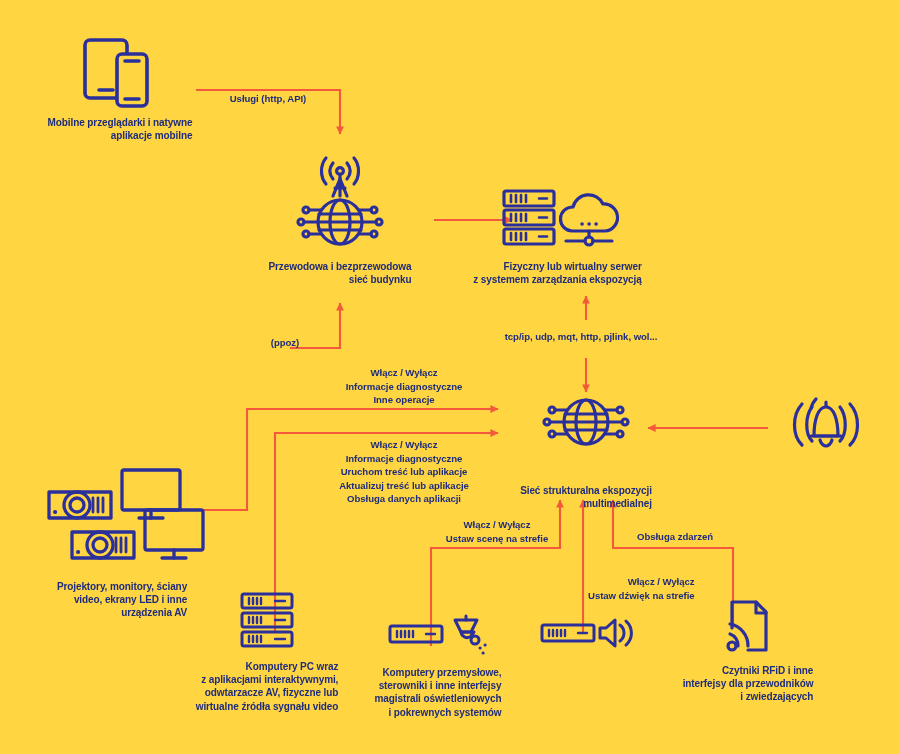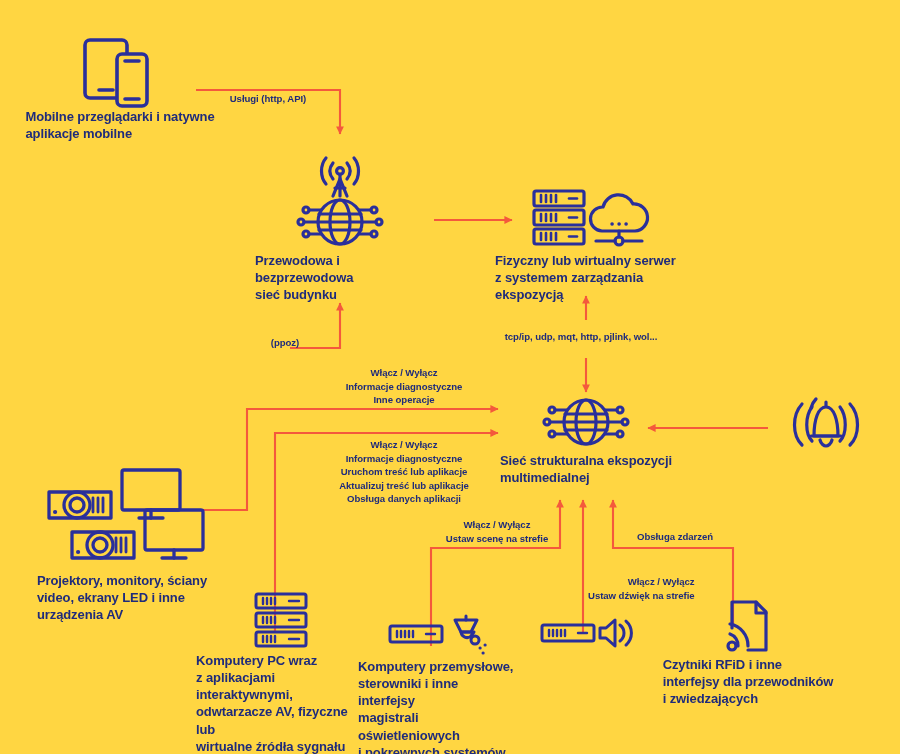--- a/index.html
+++ b/index.html
@@ -7,24 +7,24 @@
     width:900px;height:754px;
     background:#FFD642;
     font-family:"Liberation Sans","DejaVu Sans",sans-serif;
     overflow:hidden;
   }
   #stage{position:relative;width:900px;height:702px;}
 
   .node{position:absolute;display:flex;flex-direction:column;align-items:center;}
   .node .glyph{display:block;}
   .cap{
-    margin-top:0;
-    text-align:left;
+    margin-top:8px;
+    text-align:right;
     color:#1F2B7B;
-    font-size:13px;
+    font-size:10px;
     font-weight:bold;
     line-height:1.32;
     white-space:pre-line;
     letter-spacing:-0.1px;
   }
 
   .edgelbl{
     position:absolute;
     color:#1F2B7B;
     font-size:9.6px;
@@ -143,21 +143,21 @@
             <line x1="70" y1="70" x2="84" y2="70"></line>
           <circle cx="82" cy="82" r="3"></circle>
             <line x1="67" y1="82" x2="79" y2="82"></line>
         </g>
       </svg>
     </span>
     <div class="cap">Przewodowa i bezprzewodowa
 sieć budynku</div>
   </div>
 
-  <div class="node" style="left:495px;top:186px;width:185px;">
+  <div class="node" style="left:465px;top:186px;width:185px;">
     <span class="glyph">
       <svg class="icon" width="140" height="66" viewBox="0 0 140 66">
         <g fill="none" stroke="#2A2F9B" stroke-width="3.2" stroke-linejoin="round" stroke-linecap="round">
           <rect x="16" y="5" width="50" height="15" rx="2"></rect>
           <rect x="16" y="24" width="50" height="15" rx="2"></rect>
           <rect x="16" y="43" width="50" height="15" rx="2"></rect>
           <g stroke-width="2.6">
             <line x1="23" y1="9" x2="23" y2="16"></line>
               <line x1="28" y1="9" x2="28" y2="16"></line>
             <line x1="33" y1="9" x2="33" y2="16"></line>
@@ -226,21 +226,21 @@
           <line x1="147" y1="90" x2="147" y2="98"></line>
           <line x1="135" y1="98" x2="159" y2="98"></line>
         </g>
       </svg>
     </span>
     <div class="cap">Projektory, monitory, ściany
 video, ekrany LED i inne
 urządzenia AV</div>
   </div>
 
-  <div class="node" style="left:496px;top:392px;width:180px;">
+  <div class="node" style="left:496px;top:392px;width:180px;gap:24px;">
     <span class="glyph">
       <svg class="icon" width="96" height="60" viewBox="0 0 96 60">
         <g fill="none" stroke="#2A2F9B" stroke-width="3.2" stroke-linecap="round">
           <circle cx="48" cy="30" r="22"></circle>
           <ellipse cx="48" cy="30" rx="10" ry="22"></ellipse>
           <line x1="27" y1="22" x2="69" y2="22"></line>
           <line x1="27" y1="38" x2="69" y2="38"></line>
           <line x1="26" y1="30" x2="70" y2="30"></line>
           <circle cx="14" cy="18" r="3"></circle>
             <line x1="17" y1="18" x2="29" y2="18"></line>
@@ -272,21 +272,21 @@
           <path d="M67,47 C77,37 77,17 67,6"></path>
           <path d="M43,8 L43,4"></path>
           <path d="M31,38 C31,22 35,9 43,9 C51,9 55,22 55,38 z"></path>
           <line x1="28" y1="38" x2="58" y2="38"></line>
           <path d="M37,42 C38,46 41,48 43,48 C45,48 48,46 49,42"></path>
         </g>
       </svg>
     </span>
   </div>
 
-  <div class="node" style="left:196px;top:592px;width:170px;">
+  <div class="node" style="left:182px;top:592px;width:170px;">
     <span class="glyph">
       <svg class="icon" width="56" height="60" viewBox="0 0 56 60">
         <g fill="none" stroke="#2A2F9B" stroke-width="3" stroke-linejoin="round" stroke-linecap="round">
           <rect x="3" y="2" width="50" height="14" rx="2"></rect>
           <rect x="3" y="21" width="50" height="14" rx="2"></rect>
           <rect x="3" y="40" width="50" height="14" rx="2"></rect>
           <g stroke-width="2.4">
             <line x1="10" y1="6" x2="10" y2="12"></line>
               <line x1="14" y1="6" x2="14" y2="12"></line>
             <line x1="18" y1="6" x2="18" y2="12"></line>

